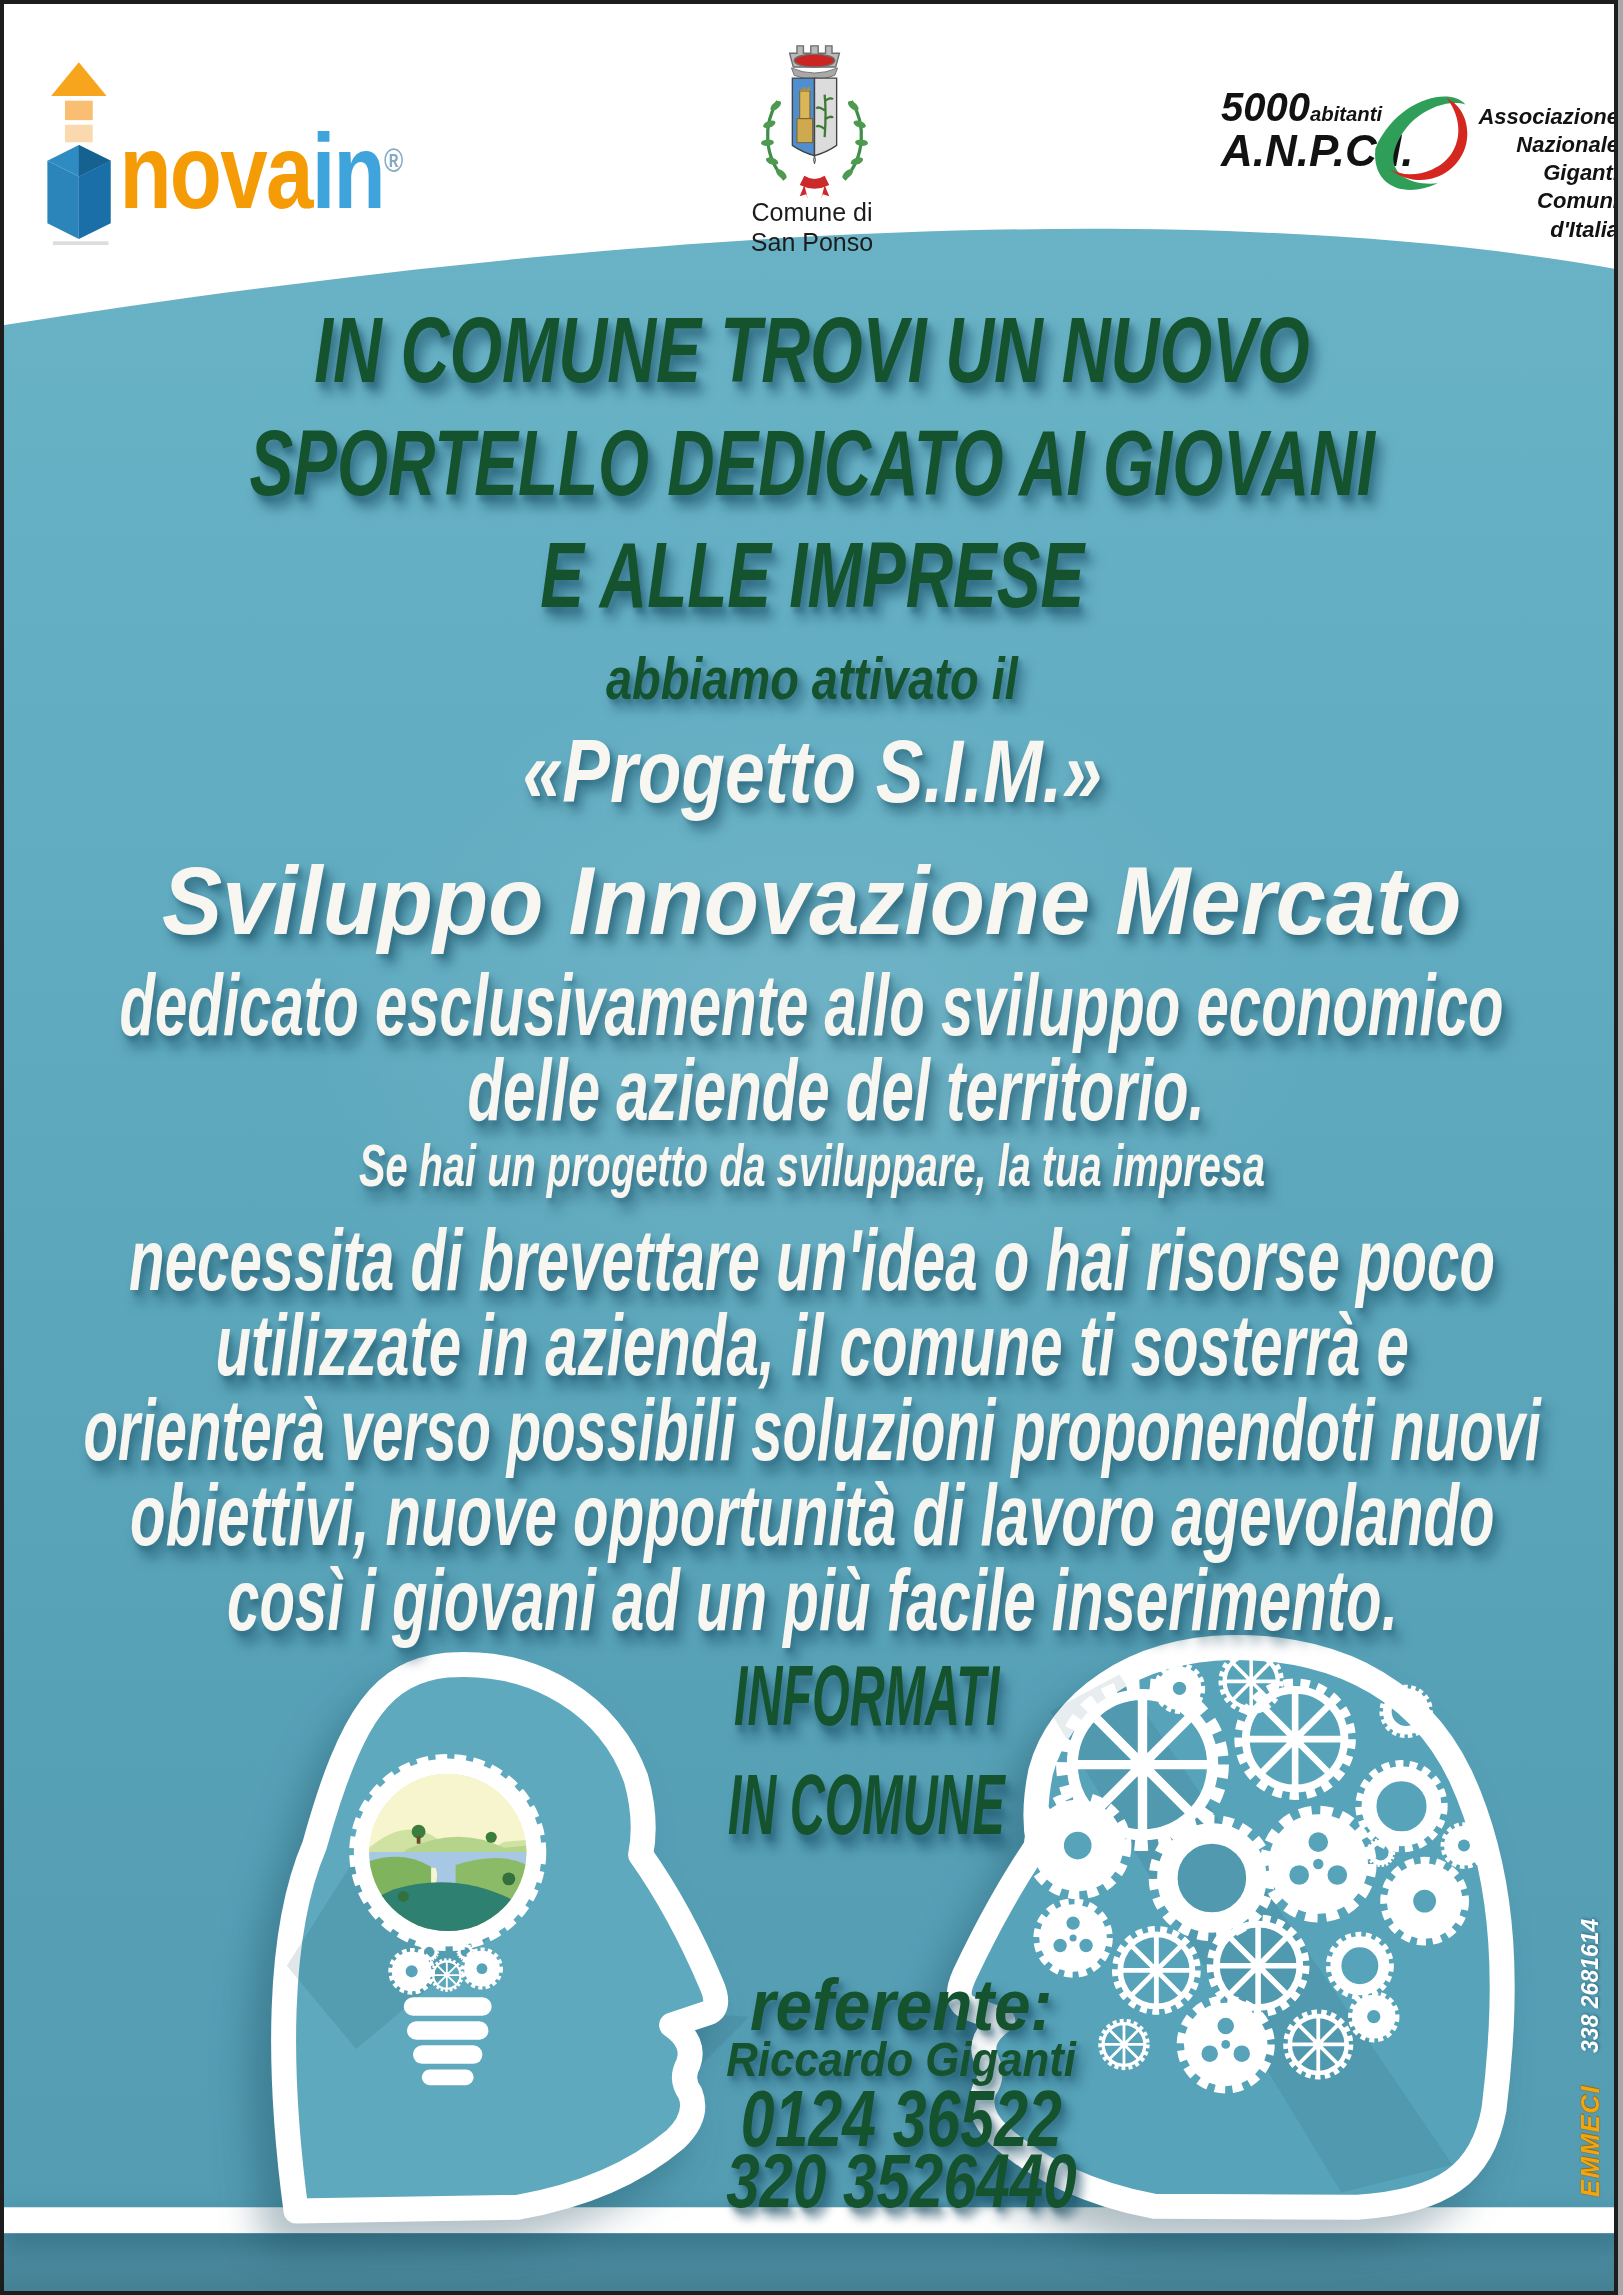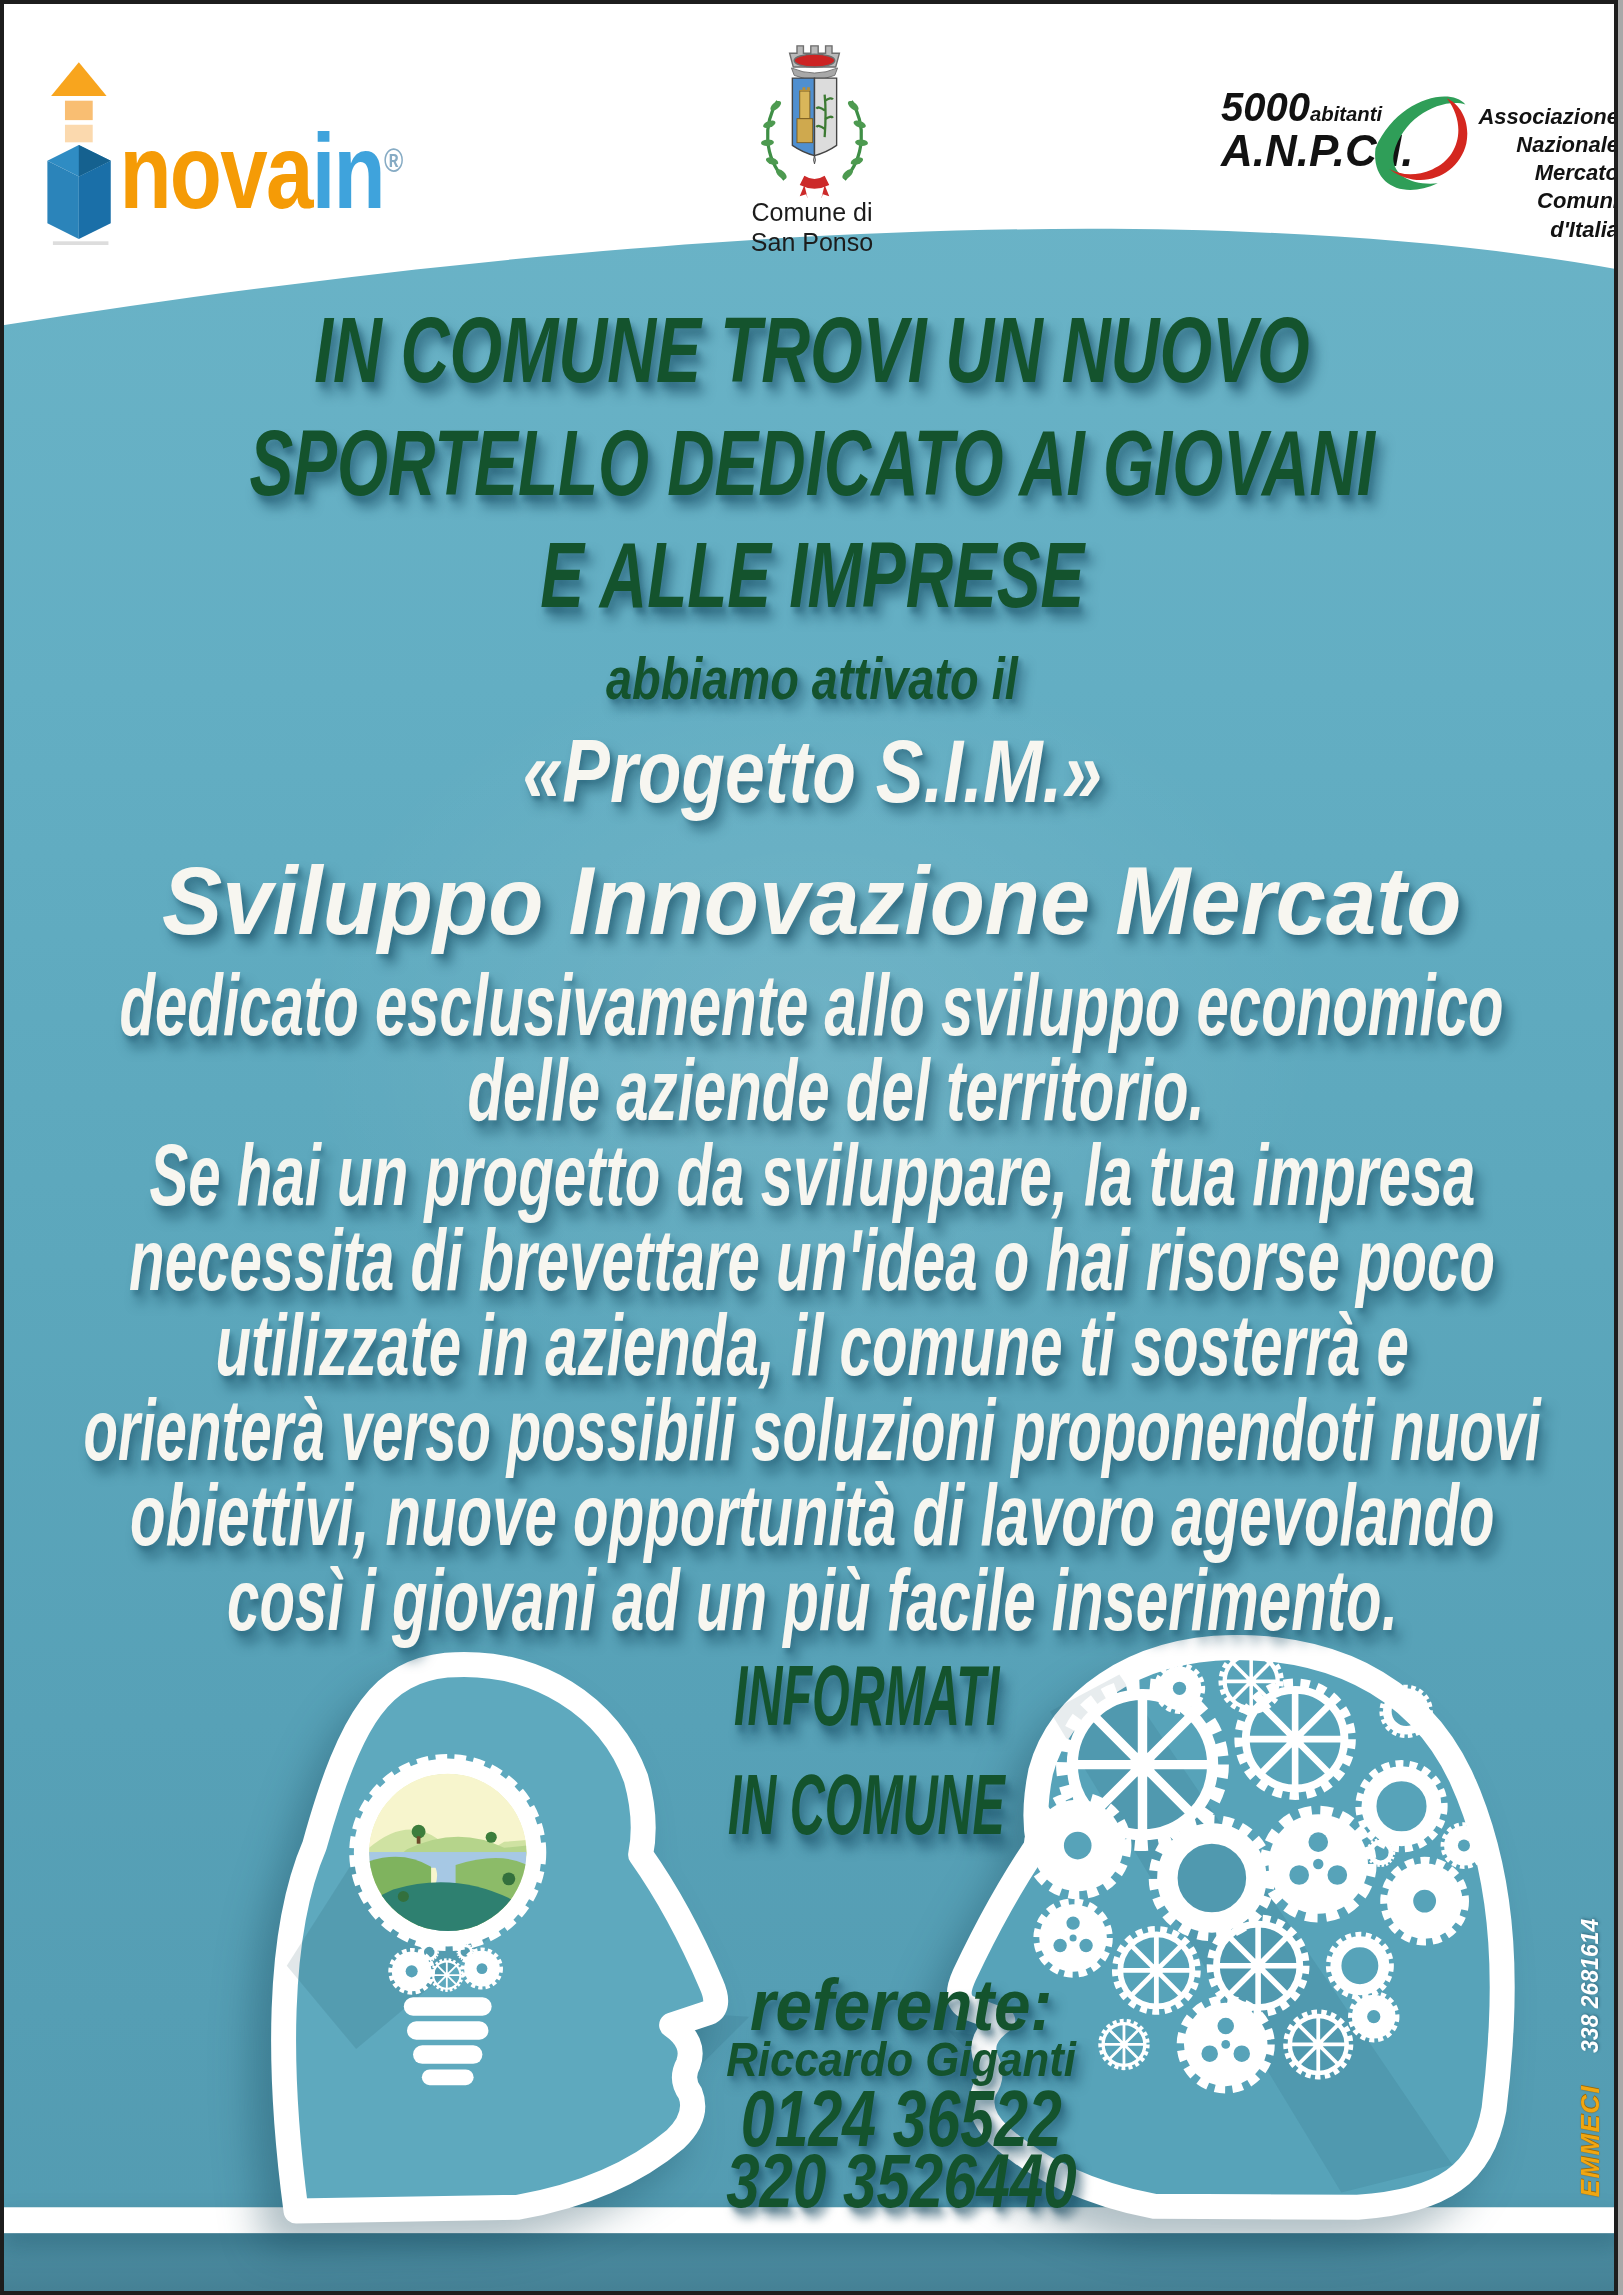--- a/index.html
+++ b/index.html
@@ -242,36 +242,36 @@
 
   <div class="anpci">
     <div class="big"><span>5000</span><span class="small">abitanti</span></div>
     <div class="acr">A.N.P.C.I.</div>
     <svg style="position:absolute;left:143px;top:0;" width="106" height="120" viewBox="0 0 230 260">
       <path d="M25,150 C70,45 185,15 220,55 C170,40 85,80 65,160 C55,205 100,232 160,226 C85,262 15,230 25,150 Z" fill="#2f9e58"></path>
       <path d="M55,195 C120,245 205,212 222,140 C232,88 205,52 180,42 C222,95 210,170 148,196 C110,212 80,208 55,195 Z" fill="#d4271f"></path>
     </svg>
     <div class="desc">
       <div>Associazione Nazionale</div>
-      <div>Mercato Comuni d'Italia</div>
+      <div>Giganti Comuni d'Italia</div>
     </div>
   </div>
 
   <div class="tl cream" style="top:316px;font-size:69px;"><span style="transform:scale(0.98,1.34);">IN COMUNE TROVI UN NUOVO</span></div>
   <div class="tl cream" style="top:429px;font-size:69px;"><span style="transform:scale(0.95,1.34);">SPORTELLO DEDICATO AI GIOVANI</span></div>
   <div class="tl cream" style="top:541px;font-size:69px;"><span style="transform:scale(0.95,1.34);">E ALLE IMPRESE</span></div>
 
   <div class="tl cream" style="top:653px;font-size:51px;"><span style="transform:scale(0.92,1.15);">abbiamo attivato il</span></div>
 
   <div class="tl whitetx" style="top:733px;font-size:76px;"><span style="transform:scale(0.94,1.18);">«Progetto S.I.M.»</span></div>
   <div class="tl whitetx" style="top:857px;font-size:86px;"><span style="transform:scale(1.05,1.13);">Sviluppo Innovazione Mercato</span></div>
 
   <div class="tl whitetx" style="top:976px;font-size:60px;"><span style="transform:scale(0.97,1.45);">dedicato esclusivamente allo sviluppo economico</span></div>
   <div class="tl whitetx" style="top:1061px;font-size:60px;margin-left:48px;"><span style="transform:scale(0.97,1.45);">delle aziende del territorio.</span></div>
-  <div class="tl whitetx" style="top:1146px;font-size:60px;"><span style="transform:scale(0.97,1.45);">Se hai un progetto da sviluppare, la tua impresa</span></div>
+  <div class="tl whitetx" style="top:1146px;font-size:41px;"><span style="transform:scale(0.97,1.45);">Se hai un progetto da sviluppare, la tua impresa</span></div>
   <div class="tl whitetx" style="top:1231px;font-size:60px;"><span style="transform:scale(0.97,1.45);">necessita di brevettare un'idea o hai risorse poco</span></div>
   <div class="tl whitetx" style="top:1316px;font-size:60px;"><span style="transform:scale(0.97,1.45);">utilizzate in azienda, il comune ti sosterrà e</span></div>
   <div class="tl whitetx" style="top:1401px;font-size:60px;"><span style="transform:scale(0.94,1.45);">orienterà verso possibili soluzioni proponendoti nuovi</span></div>
   <div class="tl whitetx" style="top:1486px;font-size:60px;"><span style="transform:scale(0.97,1.45);">obiettivi, nuove opportunità di lavoro agevolando</span></div>
   <div class="tl whitetx" style="top:1571px;font-size:60px;"><span style="transform:scale(0.97,1.45);">così i giovani ad un più facile inserimento.</span></div>
 
   <div class="tl cream" style="top:1669px;left:647px;right:auto;width:439px;font-size:55px;"><span style="transform:scale(0.88,1.55);">INFORMATI</span></div>
   <div class="tl cream" style="top:1778px;left:647px;right:auto;width:439px;font-size:55px;"><span style="transform:scale(0.88,1.55);">IN COMUNE</span></div>
 
   <div class="tl cream" style="top:1971px;left:661px;right:auto;width:481px;font-size:69px;"><span style="transform:scale(0.95,1.05);">referente:</span></div>

